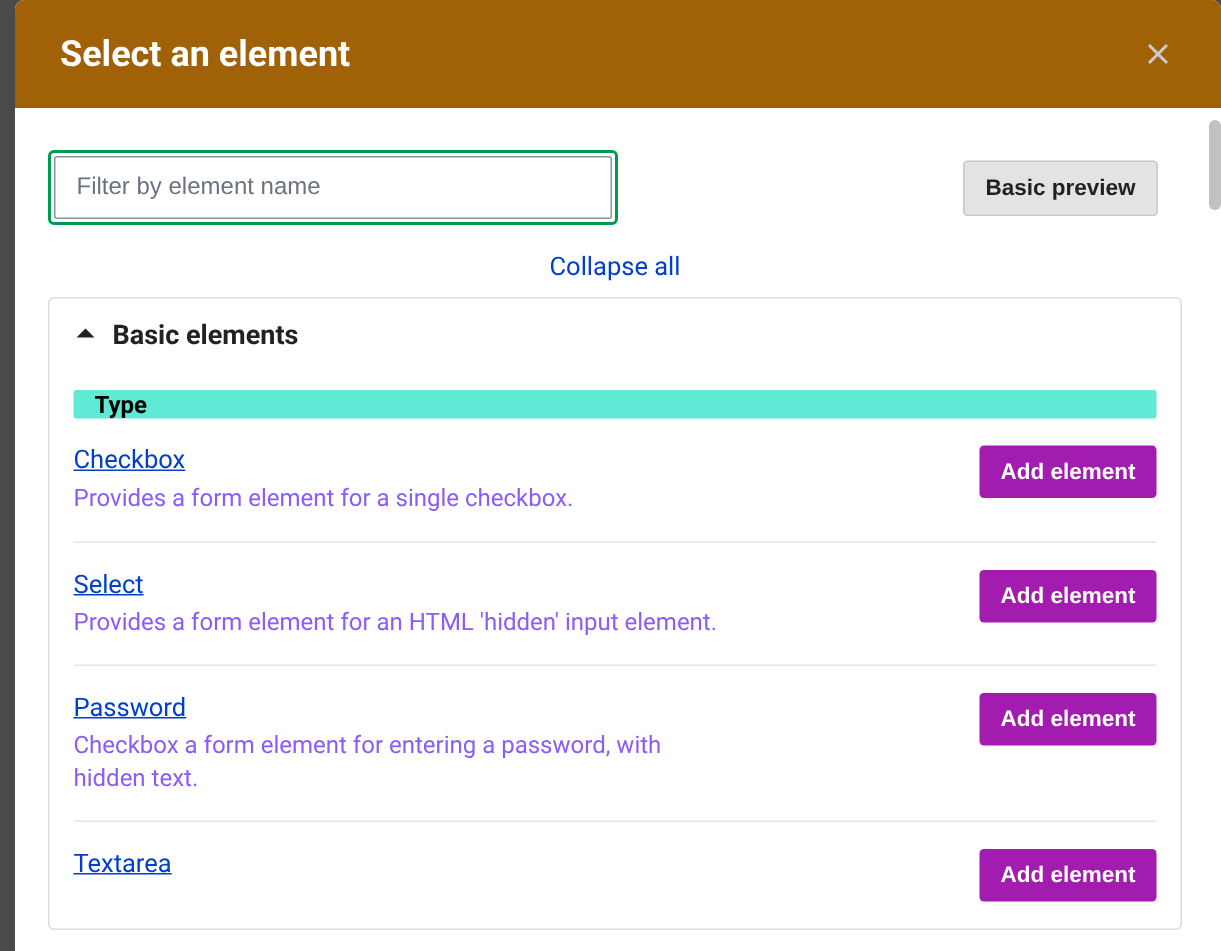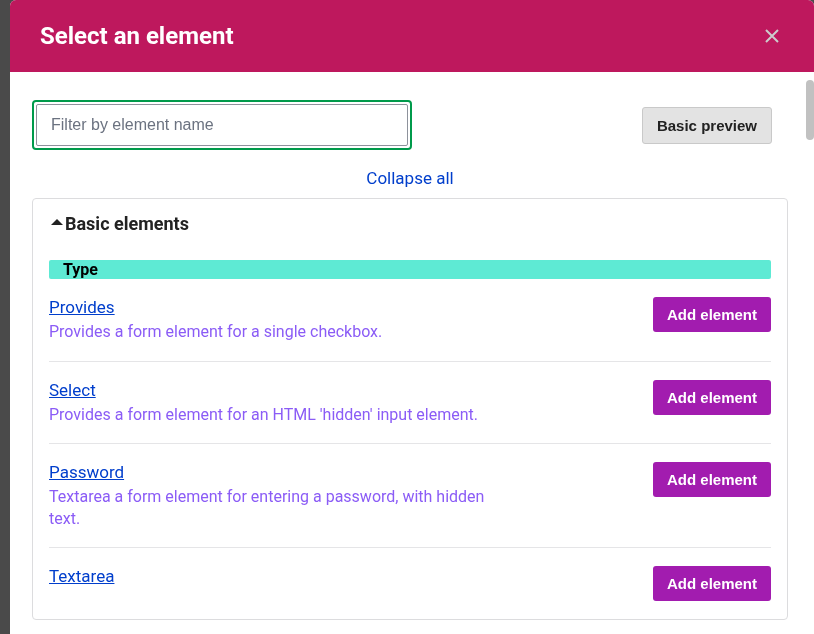--- a/index.html
+++ b/index.html
@@ -17,21 +17,21 @@
       left: 10px;
       right: 0;
       bottom: 0;
       background: #fff;
       border-radius: 6px 6px 0 0;
       display: flex;
       flex-direction: column;
       overflow: hidden;
     }
     .modal-header {
-      background: #be185d;
+      background: #a16207;
       color: #fff;
       padding: 22px 30px;
       display: flex;
       justify-content: space-between;
       align-items: center;
     }
     .modal-title {
       font-size: 24px;
       font-weight: 700;
     }
@@ -102,20 +102,21 @@
       font-size: 17px;
       cursor: pointer;
     }
     .panel {
       border: 1px solid #dcdcde;
       border-radius: 4px;
     }
     .panel-header {
       display: flex;
       align-items: center;
+      gap: 10px;
       padding: 14px 16px;
       cursor: pointer;
     }
     .chevron-icon svg {
       width: 16px; height: 16px; fill: #222;
     }
     .panel-title {
       font-size: 18px;
       font-weight: 700;
       color: #222;
@@ -200,38 +201,38 @@
               <path d="M2 11 L8 5 L14 11 Z"></path>
             </svg>
         </span>
         <span class="panel-title">Basic elements</span>
       </div>
       <div class="panel-body">
         <div class="type-header">Type</div>
 
         <div class="element-row">
           <div class="element-info">
-            <span class="element-link">Provides</span>
+            <span class="element-link">Checkbox</span>
             <div class="element-desc">Provides a form element for a single checkbox.</div>
           </div>
           <button class="add-btn">Add element</button>
         </div>
 
         <div class="element-row">
           <div class="element-info">
             <span class="element-link">Select</span>
             <div class="element-desc">Provides a form element for an HTML 'hidden' input element.</div>
           </div>
           <button class="add-btn">Add element</button>
         </div>
 
         <div class="element-row">
           <div class="element-info">
             <span class="element-link">Password</span>
-            <div class="element-desc">Textarea a form element for entering a password, with hidden text.</div>
+            <div class="element-desc">Checkbox a form element for entering a password, with hidden text.</div>
           </div>
           <button class="add-btn">Add element</button>
         </div>
 
         <div class="element-row">
           <div class="element-info">
             <span class="element-link">Textarea</span>
             <div class="element-desc"></div>
           </div>
           <button class="add-btn">Add element</button>

